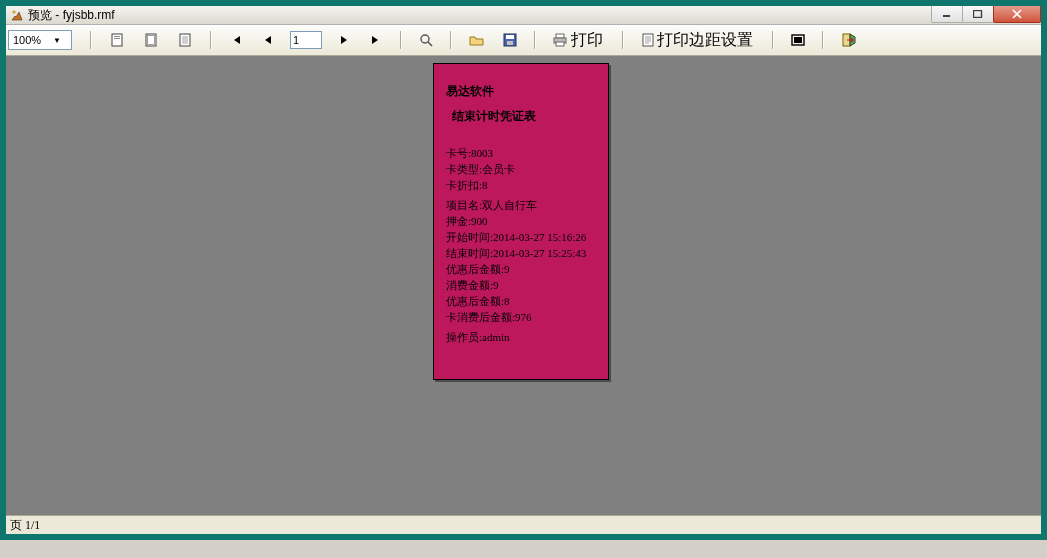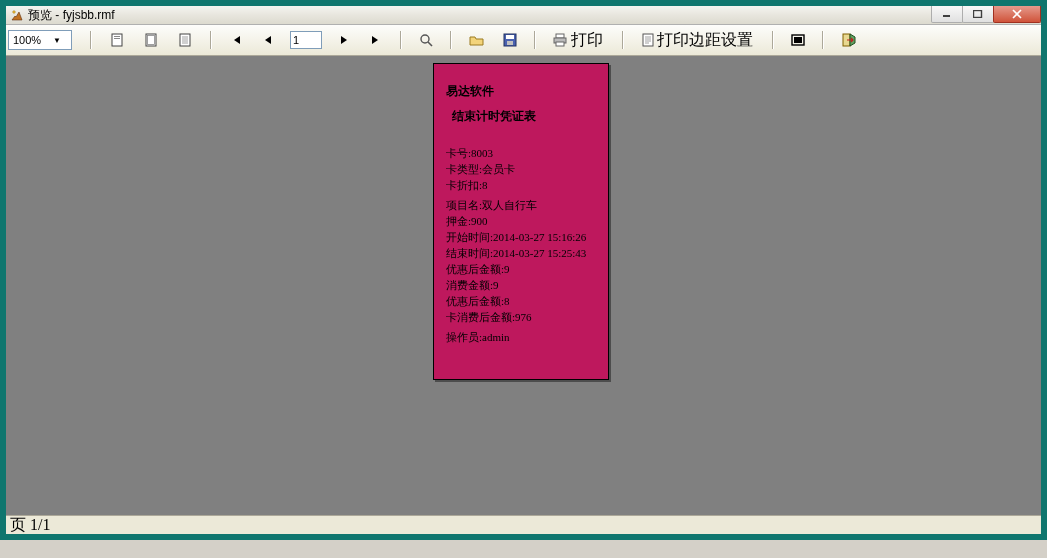--- a/index.html
+++ b/index.html
@@ -168,21 +168,21 @@
     font-family: SimSun, serif;
     line-height: 16px;
     white-space: nowrap;
   }
   .page .gap { height: 4px; }
 
   .statusbar {
     height: 18px;
     background: #ece9d8;
     border-top: 1px solid #aca899;
-    font-size: 16px;
+    font-size: 12px;
     font-family: SimSun, serif;
     padding: 0 4px;
     display: flex;
     align-items: center;
   }
 </style>
 </head>
 <body>
 
 <div class="window">

